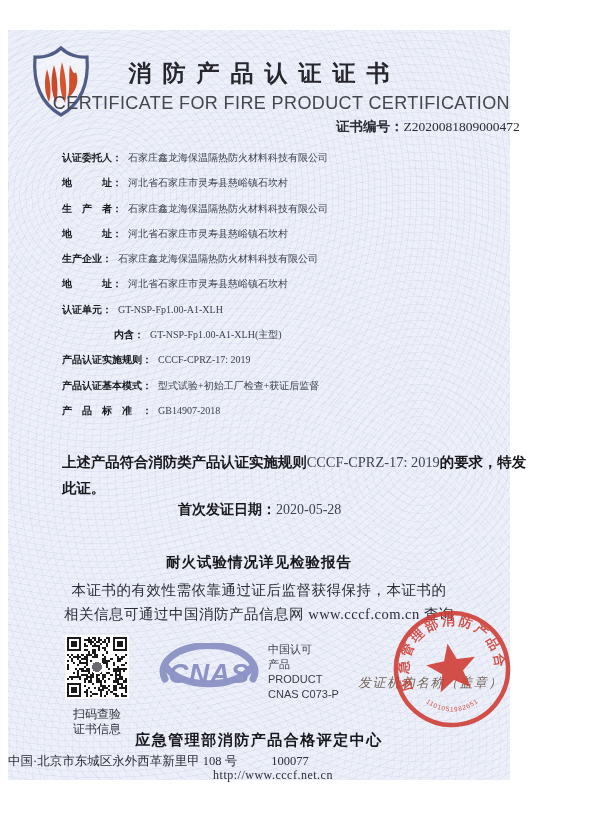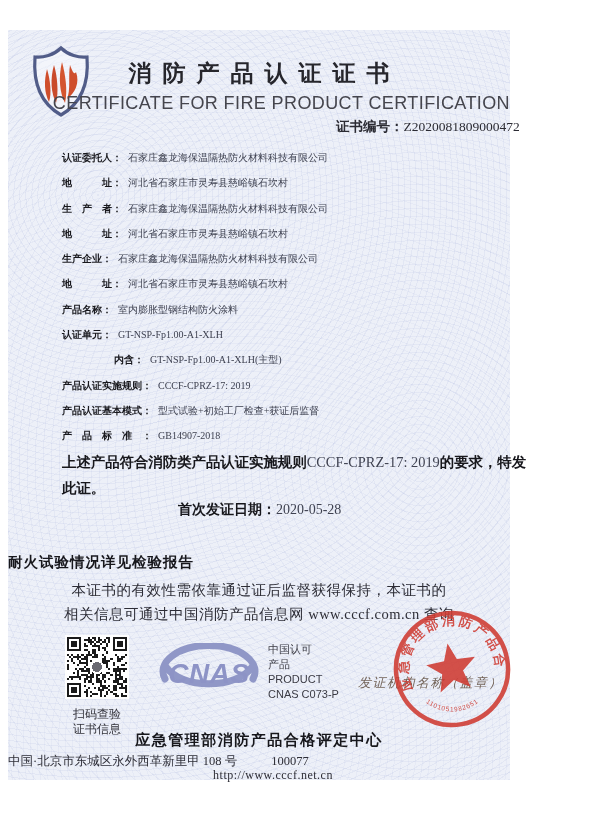--- a/index.html
+++ b/index.html
@@ -40,21 +40,21 @@
   }
   .statement .b{font-weight:bold;font-family:"Liberation Sans","DejaVu Sans",sans-serif;}
   .statement .code{color:#3e4150;}
   .dateline{position:absolute;font-size:14px;white-space:nowrap;}
   .dateline .lb{font-weight:bold;color:#17171c;font-family:"Liberation Sans","DejaVu Sans",sans-serif;}
   .dateline .val{color:#3e4150;}
   .first-issue{left:170px;top:471px;}
   .issue-line{left:54px;top:497px;}
   .gap{display:inline-block;width:24px;}
   .notice{
-    position:absolute;left:0;right:0;top:523px;text-align:left;
+    position:absolute;left:0;right:0;top:523px;text-align:center;
     font-weight:bold;font-size:14.5px;color:#17171c;
     font-family:"Liberation Sans","DejaVu Sans",sans-serif;letter-spacing:1px;
   }
   .validity{
     position:absolute;left:0;right:0;top:549px;text-align:center;
     font-size:14.5px;line-height:23.5px;color:#2d2d36;letter-spacing:.5px;
   }
   .qr-block{position:absolute;left:54px;top:605px;width:70px;text-align:center;}
   .qr{width:64px;height:64px;background:#fdfdfd;padding:2px;display:inline-block;box-sizing:border-box;}
   .qr-caption{font-size:12px;line-height:15px;color:#33333b;margin-top:4px;}
@@ -95,21 +95,20 @@
     <span class="lb">证书编号：</span><span class="val">Z2020081809000472</span>
   </div>
 
   <div class="fields">
     <div class="row"><span class="lb">认证委托人：</span><span class="val">石家庄鑫龙海保温隔热防火材料科技有限公司</span></div>
     <div class="row"><span class="lb">地　　　址：</span><span class="val">河北省石家庄市灵寿县慈峪镇石坎村</span></div>
     <div class="row"><span class="lb">生　产　者：</span><span class="val">石家庄鑫龙海保温隔热防火材料科技有限公司</span></div>
     <div class="row"><span class="lb">地　　　址：</span><span class="val">河北省石家庄市灵寿县慈峪镇石坎村</span></div>
     <div class="row"><span class="lb">生产企业：</span><span class="val">石家庄鑫龙海保温隔热防火材料科技有限公司</span></div>
     <div class="row"><span class="lb">地　　　址：</span><span class="val">河北省石家庄市灵寿县慈峪镇石坎村</span></div>
-    <div class="row"><span class="lb">产品名称：</span><span class="val">室内膨胀型钢结构防火涂料</span></div>
     <div class="row"><span class="lb">认证单元：</span><span class="val">GT-NSP-Fp1.00-A1-XLH</span></div>
     <div class="row indent"><span class="lb">内含：</span><span class="val">GT-NSP-Fp1.00-A1-XLH(主型)</span></div>
     <div class="row"><span class="lb">产品认证实施规则：</span><span class="val">CCCF-CPRZ-17: 2019</span></div>
     <div class="row"><span class="lb">产品认证基本模式：</span><span class="val">型式试验+初始工厂检查+获证后监督</span></div>
     <div class="row"><span class="lb">产　品　标　准　：</span><span class="val">GB14907-2018</span></div>
   </div>
 
   <div class="statement">
     <span class="b">上述产品符合消防类产品认证实施规则</span><span class="code">CCCF-CPRZ-17: 2019</span><span class="b">的要求，特发</span><br>
     <span class="b">此证。</span>

